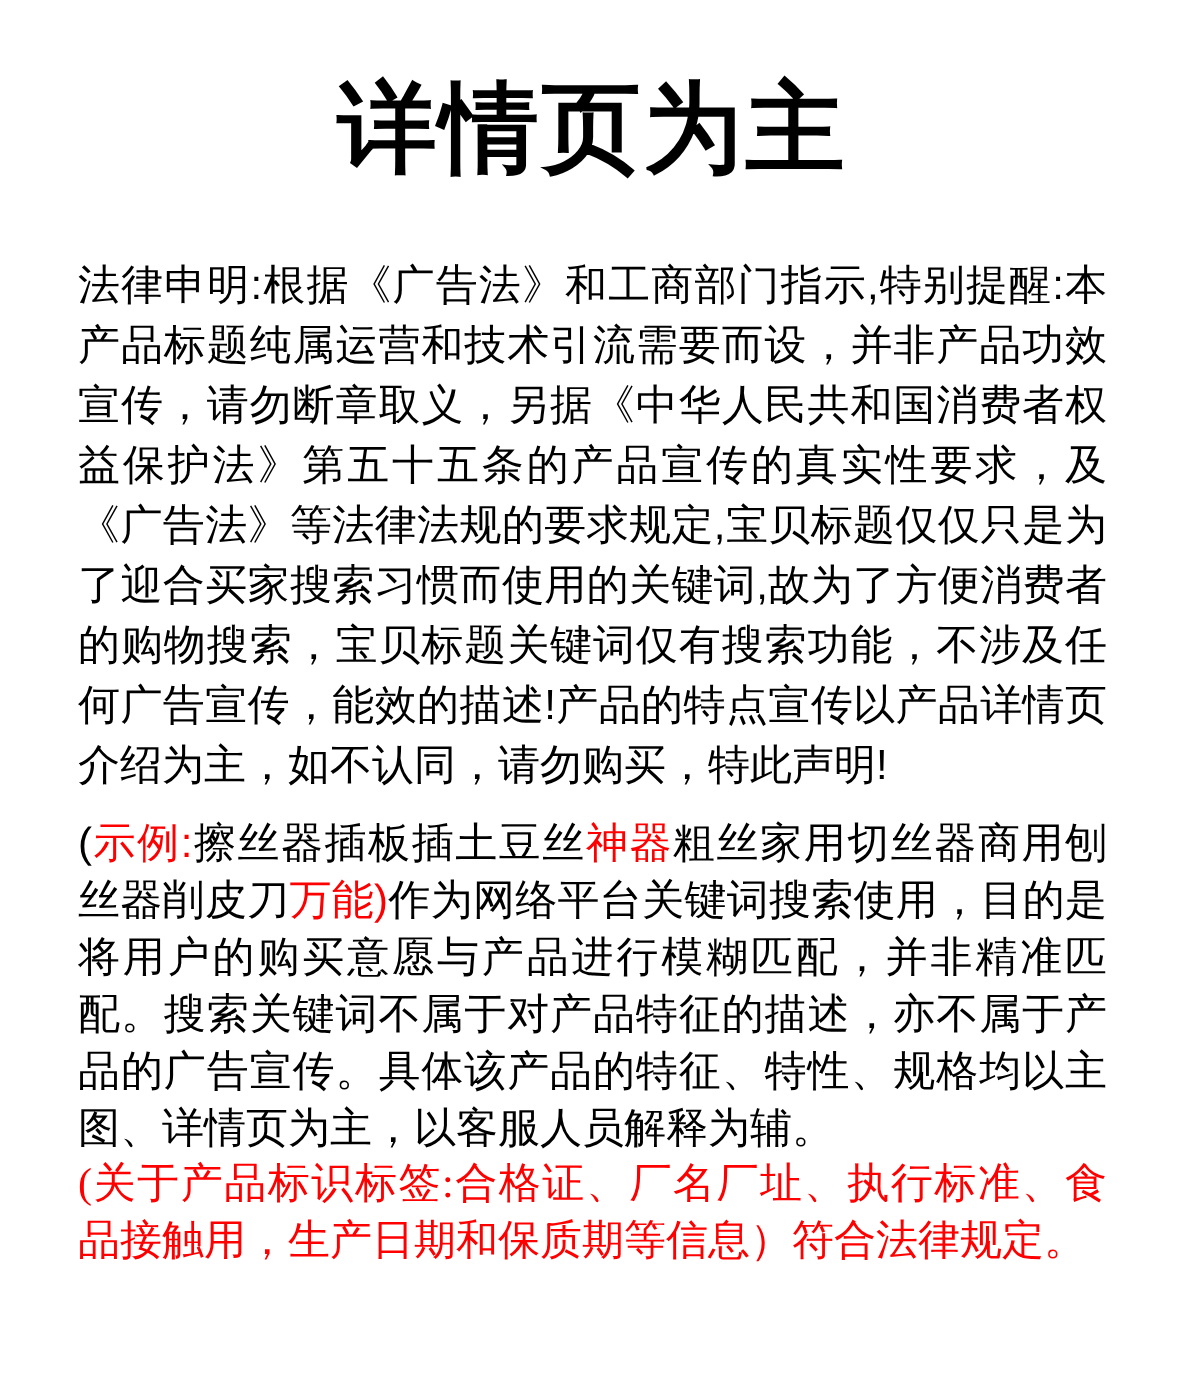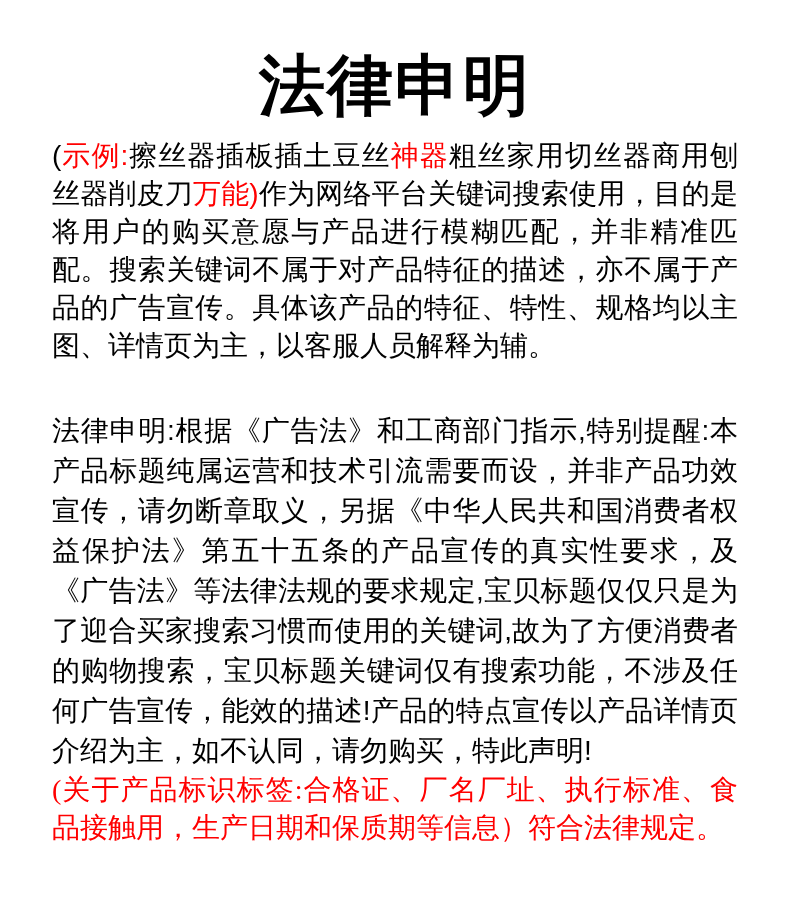--- a/index.html
+++ b/index.html
@@ -50,20 +50,20 @@
     line-height: 38px;
     color: var(--hl);
     font-family: Liberation Serif, serif;
   }
   .hl { color: var(--hl); }
 </style>
 </head>
 <body style="background: rgb(255, 255, 255);">
 
 <div class="page">
-  <h1 class="page-title">法律申明</h1>
+  <h1 class="page-title">详情页为主</h1>
+
+  <p class="para para-legal">法律申明:根据《广告法》和工商部门指示,特别提醒:本产品标题纯属运营和技术引流需要而设，并非产品功效宣传，请勿断章取义，另据《中华人民共和国消费者权益保护法》第五十五条的产品宣传的真实性要求，及《广告法》等法律法规的要求规定,宝贝标题仅仅只是为了迎合买家搜索习惯而使用的关键词,故为了方便消费者的购物搜索，宝贝标题关键词仅有搜索功能，不涉及任何广告宣传，能效的描述!产品的特点宣传以产品详情页介绍为主，如不认同，请勿购买，特此声明!</p>
 
   <p class="para para-example"><span>(</span><span class="hl">示例:</span><span>擦丝器插板插土豆丝</span><span class="hl">神器</span><span>粗丝家用切丝器商用刨丝器削皮刀</span><span class="hl">万能)</span><span>作为网络平台关键词搜索使用，目的是将用户的购买意愿与产品进行模糊匹配，并非精准匹配。搜索关键词不属于对产品特征的描述，亦不属于产品的广告宣传。具体该产品的特征、特性、规格均以主图、详情页为主，以客服人员解释为辅。</span></p>
-
-  <p class="para para-legal">法律申明:根据《广告法》和工商部门指示,特别提醒:本产品标题纯属运营和技术引流需要而设，并非产品功效宣传，请勿断章取义，另据《中华人民共和国消费者权益保护法》第五十五条的产品宣传的真实性要求，及《广告法》等法律法规的要求规定,宝贝标题仅仅只是为了迎合买家搜索习惯而使用的关键词,故为了方便消费者的购物搜索，宝贝标题关键词仅有搜索功能，不涉及任何广告宣传，能效的描述!产品的特点宣传以产品详情页介绍为主，如不认同，请勿购买，特此声明!</p>
 
   <p class="para para-label-note">(关于产品标识标签:合格证、厂名厂址、执行标准、食品接触用，生产日期和保质期等信息）符合法律规定。</p>
 </div>
 
 </body></html>

